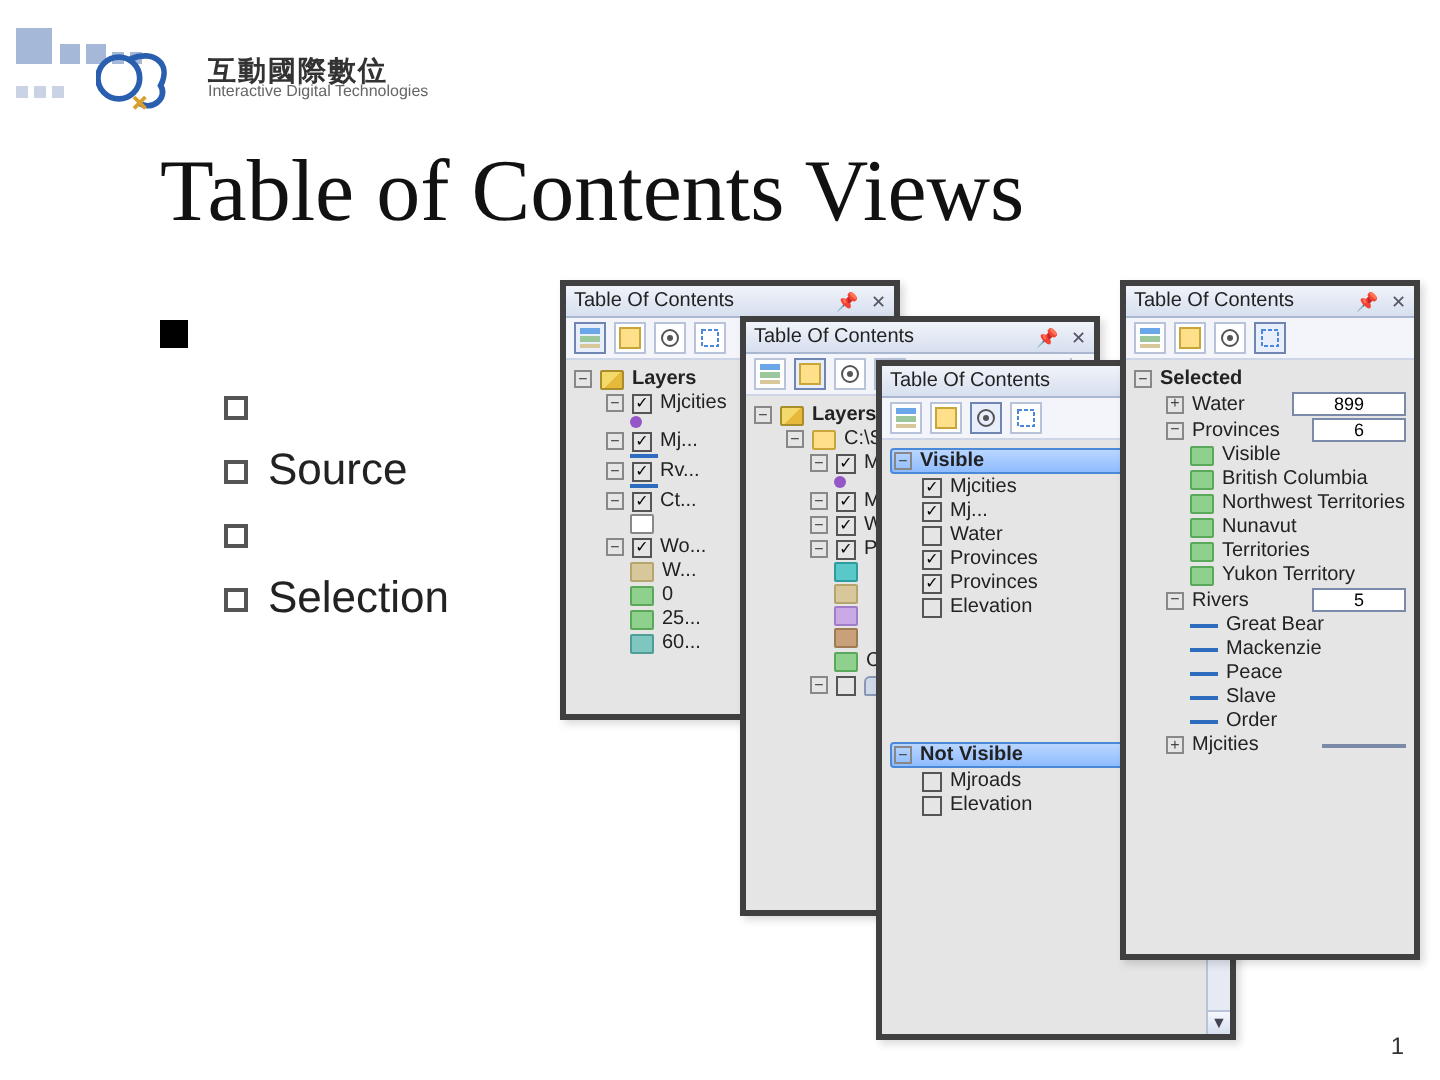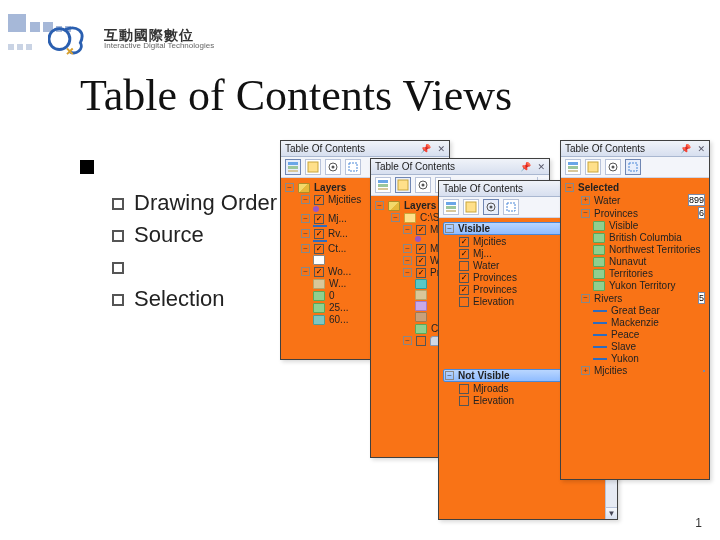--- a/index.html
+++ b/index.html
@@ -41,21 +41,21 @@
   
   .bullets { position: absolute; top: 150px; left: 80px; }
   .b1 { font-size: 28px; color: #111; margin-bottom: 8px; }
   .sq { display: inline-block; width: 14px; height: 14px; background: #000; margin-right: 10px; vertical-align: 1px; }
   .b2 { font-size: 22px; color: #222; margin: 6px 0 6px 32px; }
   .hollow { display: inline-block; width: 12px; height: 12px; border: 2px solid #555; margin-right: 10px; }
 
   
   .panels { position: absolute; top: 140px; left: 280px; width: 430px; height: 400px; }
   .panel {
-    position: absolute; background: #f97316; border: 1px solid #404040;
+    position: absolute; background: #e5e5e5; border: 3px solid #404040;
     box-shadow: 2px 2px 4px rgba(0,0,0,0.15);
     font-size: 10px;
   }
   .panel-title {
     background: linear-gradient(#f0f3f9, #d7dfef);
     border-bottom: 1px solid #a9b7d0; padding: 2px 4px;
     display: flex; align-items: center; justify-content: space-between;
     font-size: 10px; color: #222;
   }
   .panel-title-ctrls { display: flex; gap: 6px; color: #556; font-size: 9px; }
@@ -83,21 +83,21 @@
   .sw.green  { background: #8fd08f; border: 1px solid #5aa85a; }
   .sw.teal   { background: #58c8c8; border: 1px solid #2e9c9c; }
   .sw.tan    { background: #d8c79a; border: 1px solid #b5a46c; }
   .sw.purple { background: #c9a9e6; border: 1px solid #a07cc9; }
   .sw.brown  { background: #c8a07a; border: 1px solid #a07a50; }
   .sw.white  { background: #fff; border: 1px solid #888; }
   .sw.bluegn { background: #7fc6c0; border: 1px solid #4d9e96; }
   .line-sym { width: 14px; height: 2px; background: #2e6cc0; display: inline-block; }
   .dot { width: 6px; height: 6px; border-radius: 50%; background: #9657c6; display: inline-block; }
   .lbl { color: #222; font-size: 10px; }
-  .count-box { border: 1px solid #7a8aa8; padding: 0 0; font-size: 9px; background: #fff; margin-left: auto; }
+  .count-box { border: 1px solid #7a8aa8; padding: 0 20px; font-size: 9px; background: #fff; margin-left: auto; }
   .group-head { font-weight: bold; }
   .scrollbar { position: absolute; right: 0; top: 18px; bottom: 0; width: 12px; background: #e6eaf3; border-left: 1px solid #b8c3da; }
   .sb-btn { height: 12px; background: linear-gradient(#f6f8fc, #d7dfef); border-bottom: 1px solid #b8c3da; display: flex; align-items: center; justify-content: center; font-size: 8px; color: #445; }
   .sb-btn.bottom { position: absolute; bottom: 0; left: 0; right: 0; border-top: 1px solid #b8c3da; border-bottom: none; }
 
   
   .pagenum { position: absolute; bottom: 10px; right: 18px; font-size: 12px; color: #333; }
 
   
   #panel-a { top: 0;   left: 0;   width: 170px; height: 220px; }
@@ -128,21 +128,21 @@
     <span class="logo-en">Interactive Digital Technologies</span>
   </div>
 </div>
 
 <div class="title">Table of Contents Views</div>
 
 <div class="bullets">
   <div class="b1">
     <span class="sq"></span>
   </div>
-  <div class="b2"><span class="hollow"></span><span>Drawing Order</span></div>
+  <div class="b2"><span class="hollow"></span></div>
   <div class="b2"><span class="hollow"></span><span>Source</span></div>
   <div class="b2"><span class="hollow"></span></div>
   <div class="b2"><span class="hollow"></span><span>Selection</span></div>
 </div>
 
 <div class="panels">
 
   <div class="panel" id="panel-a">
     <div class="panel-title">
       <span>Table Of Contents</span>
@@ -554,21 +554,21 @@
           <span class="lbl">Peace</span>
         </div>
       <div class="row">
           <span class="ind ind2"></span>
           <span class="line-sym"></span>
           <span class="lbl">Slave</span>
         </div>
       <div class="row">
           <span class="ind ind2"></span>
           <span class="line-sym"></span>
-          <span class="lbl">Yukon</span>
+          <span class="lbl">Order</span>
         </div>
 
       <div class="row">
           <span class="ind ind1"></span>
           <span class="exp">+</span>
           <span class="lbl">Mjcities</span>
           <span class="count-box"> </span>
         </div>
     </div>
   </div>

